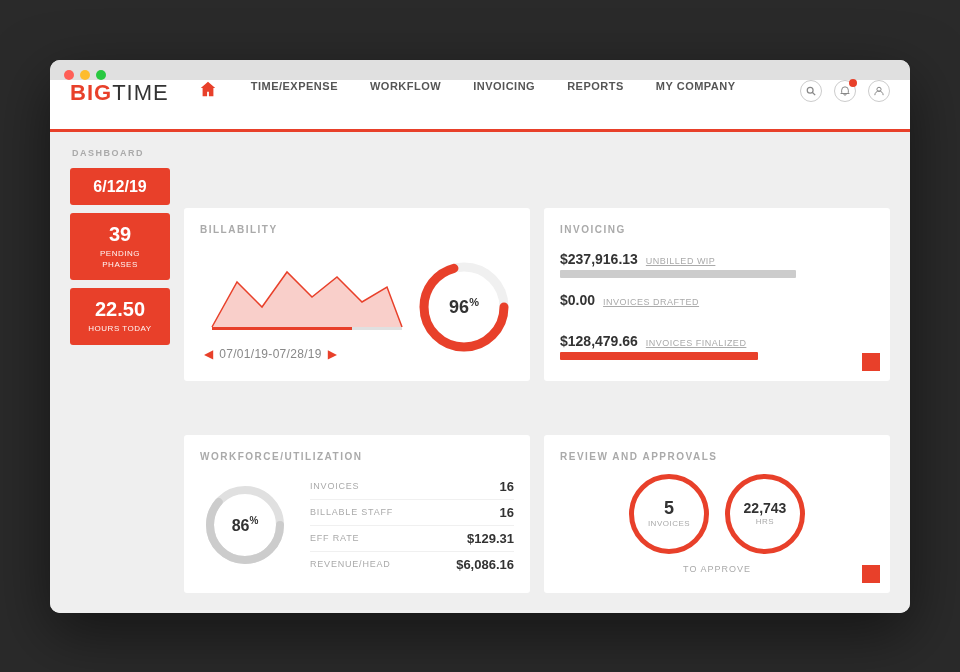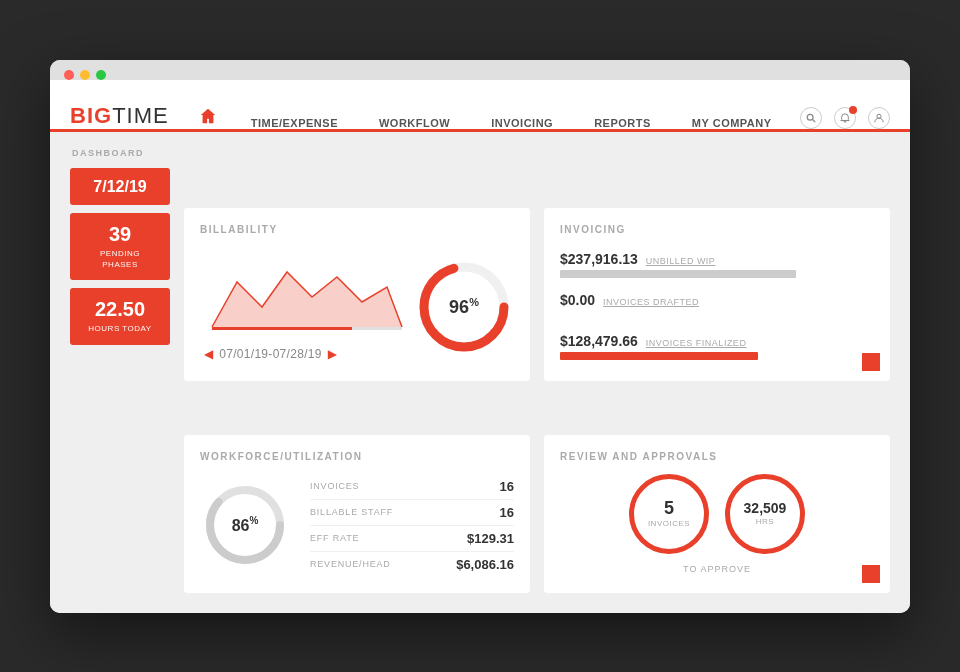--- a/index.html
+++ b/index.html
@@ -27,21 +27,21 @@
     }
     .dot { width: 10px; height: 10px; border-radius: 50%; }
     .dot-red { background: #ff5f57; }
     .dot-yellow { background: #febc2e; }
     .dot-green { background: #28c840; }
 
     
     .navbar {
       background: #fff;
       display: flex;
-      align-items: flex-end;
+      align-items: flex-start;
       padding: 0 20px;
       height: 52px;
       border-bottom: 3px solid #e8402a;
     }
     .logo {
       display: flex;
       align-items: baseline;
       margin-right: 30px;
     }
     .logo-big {
@@ -59,21 +59,21 @@
     .nav-home {
       margin-right: 20px;
     }
     .home-icon {
       width: 18px;
       height: 18px;
       fill: #e8402a;
     }
     .nav-links {
       display: flex;
-      gap: 13px;
+      gap: 4px;
       flex: 1;
     }
     .nav-link {
       font-size: 11px;
       font-weight: 700;
       color: #555;
       padding: 0 14px;
       letter-spacing: 0.5px;
       text-transform: uppercase;
       cursor: pointer;
@@ -431,21 +431,21 @@
     </div>
   </div>
 
   <div class="main-content">
     <div class="dashboard-label">DASHBOARD</div>
 
     <div class="dashboard-grid">
 
       <div class="left-panel">
         <div class="stat-card">
-          <div class="stat-date">7/12/19</div>
+          <div class="stat-date">6/12/19</div>
         </div>
         <div class="stat-card">
           <div class="stat-value">39</div>
           <div class="stat-sub">PENDING<br>PHASES</div>
         </div>
         <div class="stat-card">
           <div class="stat-value">22.50</div>
           <div class="stat-sub">HOURS TODAY</div>
         </div>
       </div>
@@ -551,21 +551,21 @@
 
           <div class="panel" style="position:relative;">
             <div class="panel-title">REVIEW AND APPROVALS</div>
             <div class="approvals-content">
               <div class="approvals-circles">
                 <div class="approval-circle">
                   <span class="approval-value">5</span>
                   <span class="approval-label">INVOICES</span>
                 </div>
                 <div class="approval-circle">
-                  <span class="approval-value" style="font-size:14px;">32,509</span>
+                  <span class="approval-value" style="font-size:14px;">22,743</span>
                   <span class="approval-label">HRS</span>
                 </div>
               </div>
               <div class="approvals-sub">TO APPROVE</div>
             </div>
             <div class="approval-red-square"></div>
           </div>
 
         </div>
       </div>

